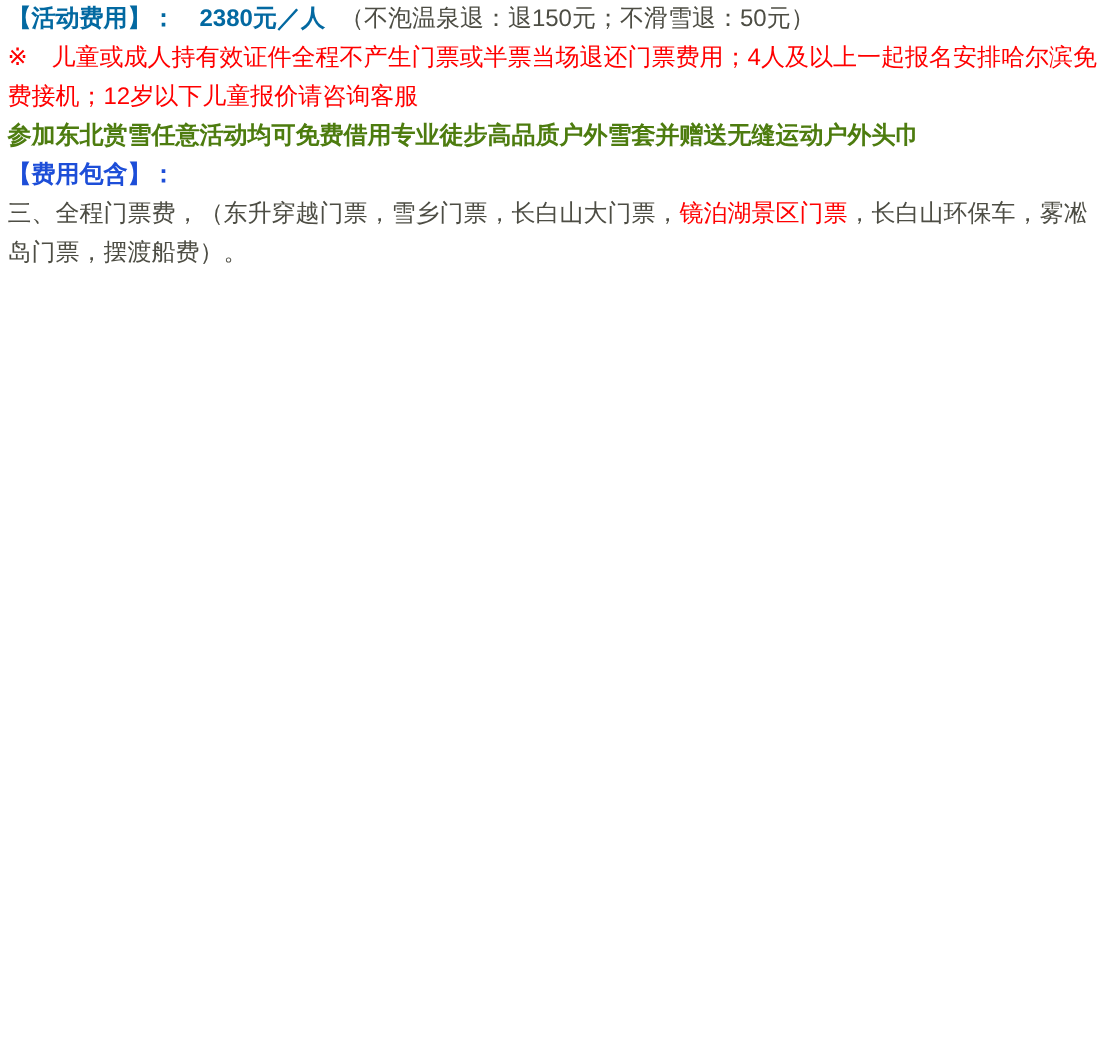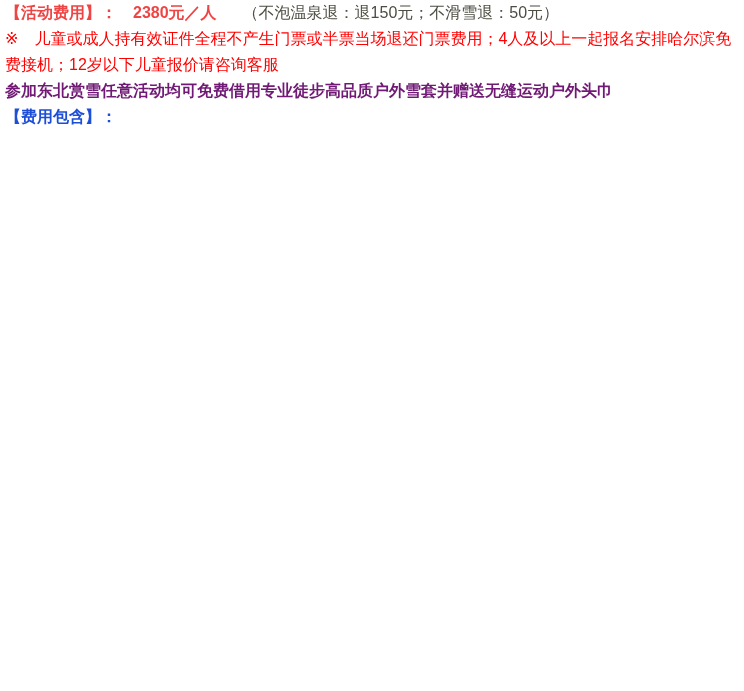--- a/index.html
+++ b/index.html
@@ -21,43 +21,46 @@
     font-size: 16px;
     line-height: 26px;
     color: #4d4d44;
   }
   .page p {
     margin: 0;
     padding: 0;
   }
   .price-line   { margin-top: 9px;  }
   .child-note   { margin-top: 34px; color: #ff0000; }
-  .gift-note    { margin-top: 40px; color: #701a75; font-weight: bold; }
+  .gift-note    { margin-top: 40px; color: #4d7c0f; font-weight: bold; }
   .includes-hd  { margin-top: 110px; color: #1d4ed8; font-weight: bold; }
   .item-1       { margin-top: 23px; }
   .item-2       { margin-top: 35px; }
   .item-3       { margin-top: 26px; }
   .item-4       { margin-top: 31px; }
-  .red-bold     { color: #ef4444; font-weight: bold; }
+  .red-bold     { color: #0369a1; font-weight: bold; }
   .red-seg      { color: #ff0000; }
-  .note-gap     { margin-left: 26px; }
+  .note-gap     { margin-left: 10px; }
   .price-gap    { margin-left: 16px; }
 </style>
 </head>
 <body>
 
 <div class="page">
 
   <p class="price-line">
     <span class="red-bold">【活动费用】：</span><span class="red-bold price-gap">2380元／人</span><span class="note-gap">（不泡温泉退：退150元；不滑雪退：50元）</span>
   </p>
 
   <p class="child-note">※　儿童或成人持有效证件全程不产生门票或半票当场退还门票费用；4人及以上一起报名安排哈尔滨免费接机；12岁以下儿童报价请咨询客服</p>
 
   <p class="gift-note">参加东北赏雪任意活动均可免费借用专业徒步高品质户外雪套并赠送无缝运动户外头巾</p>
 
   <p class="includes-hd">【费用包含】：</p>
 
 
 
+  <p class="item-3">
+    <span>三、全程门票费，（东升穿越门票，雪乡门票，长白山大门票，</span><span class="red-seg">镜泊湖景区门票</span><span>，长白山环保车，雾凇岛门票，摆渡船费）。</span>
+  </p>
 
 
 </div>
 
 </body></html>

